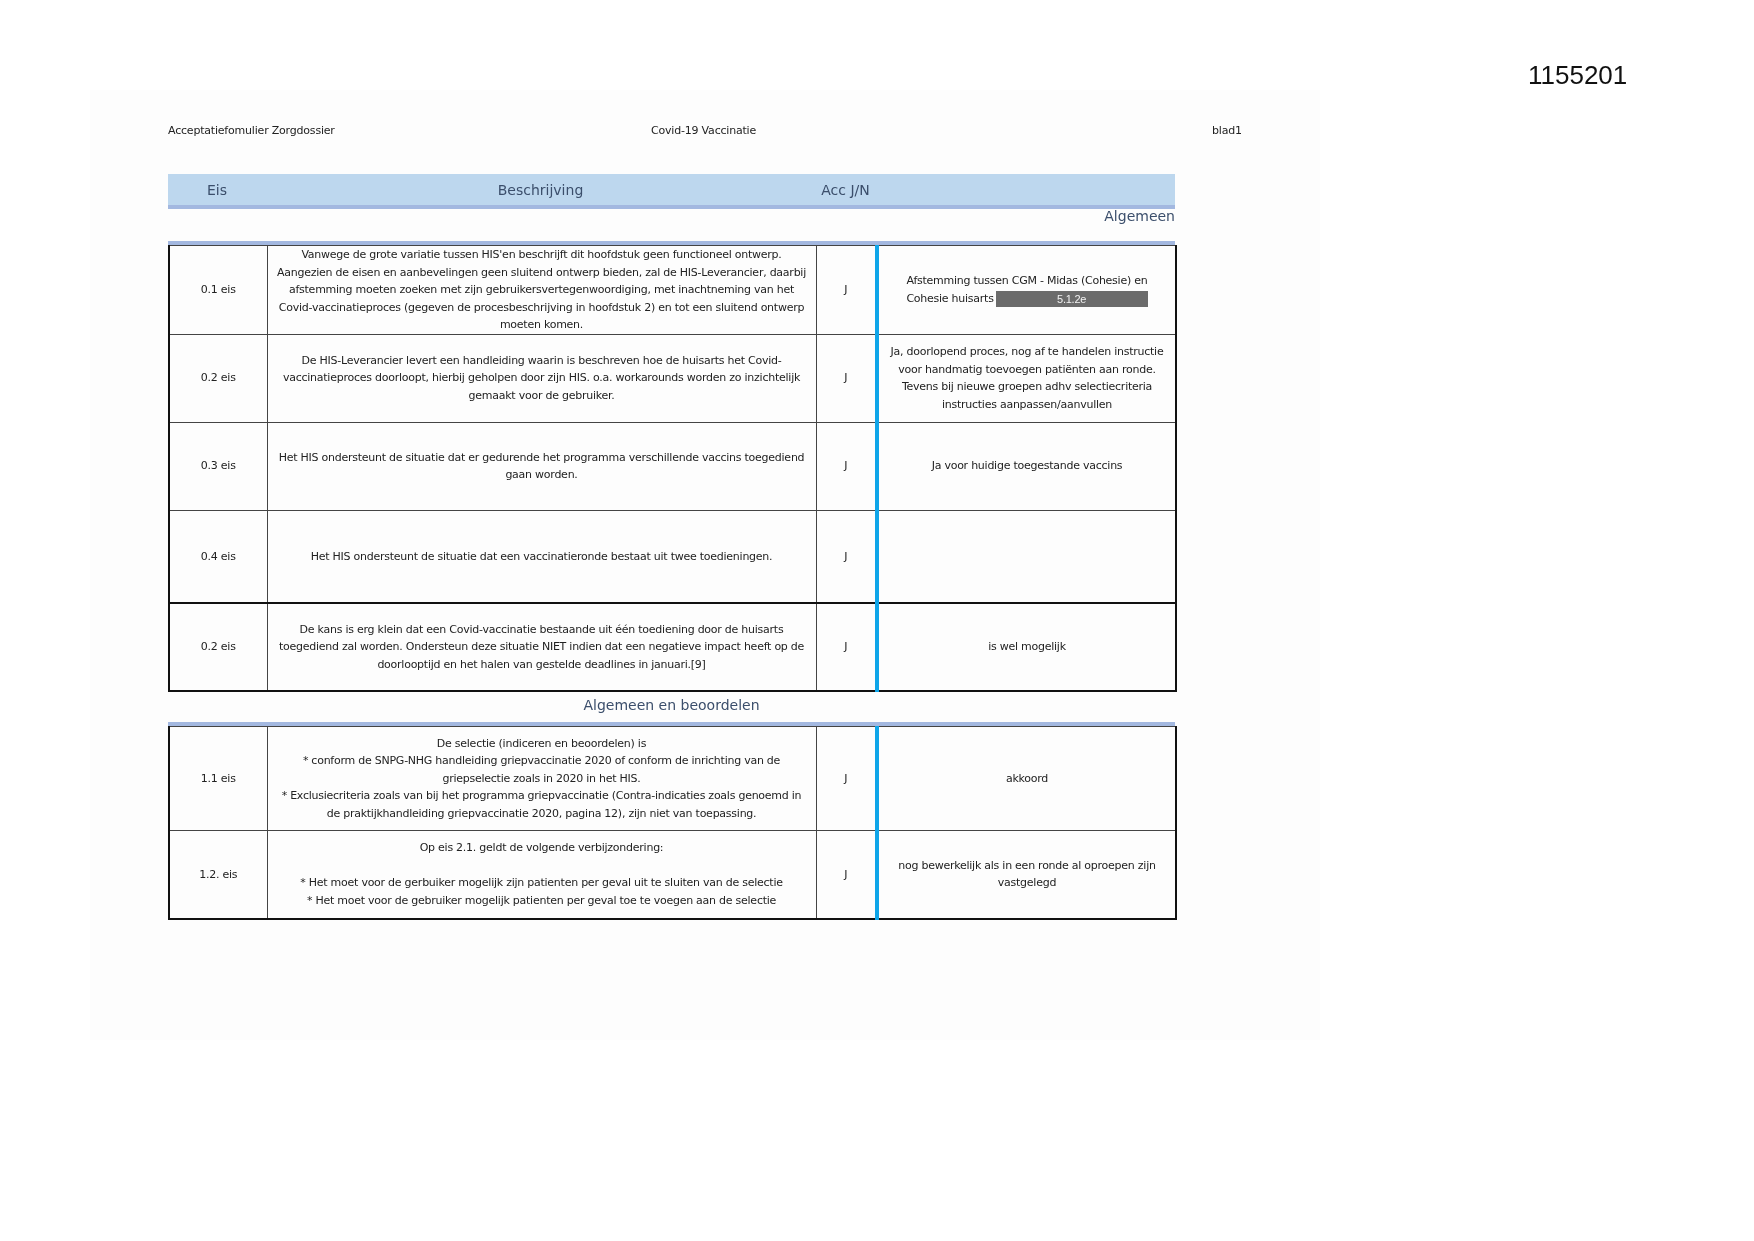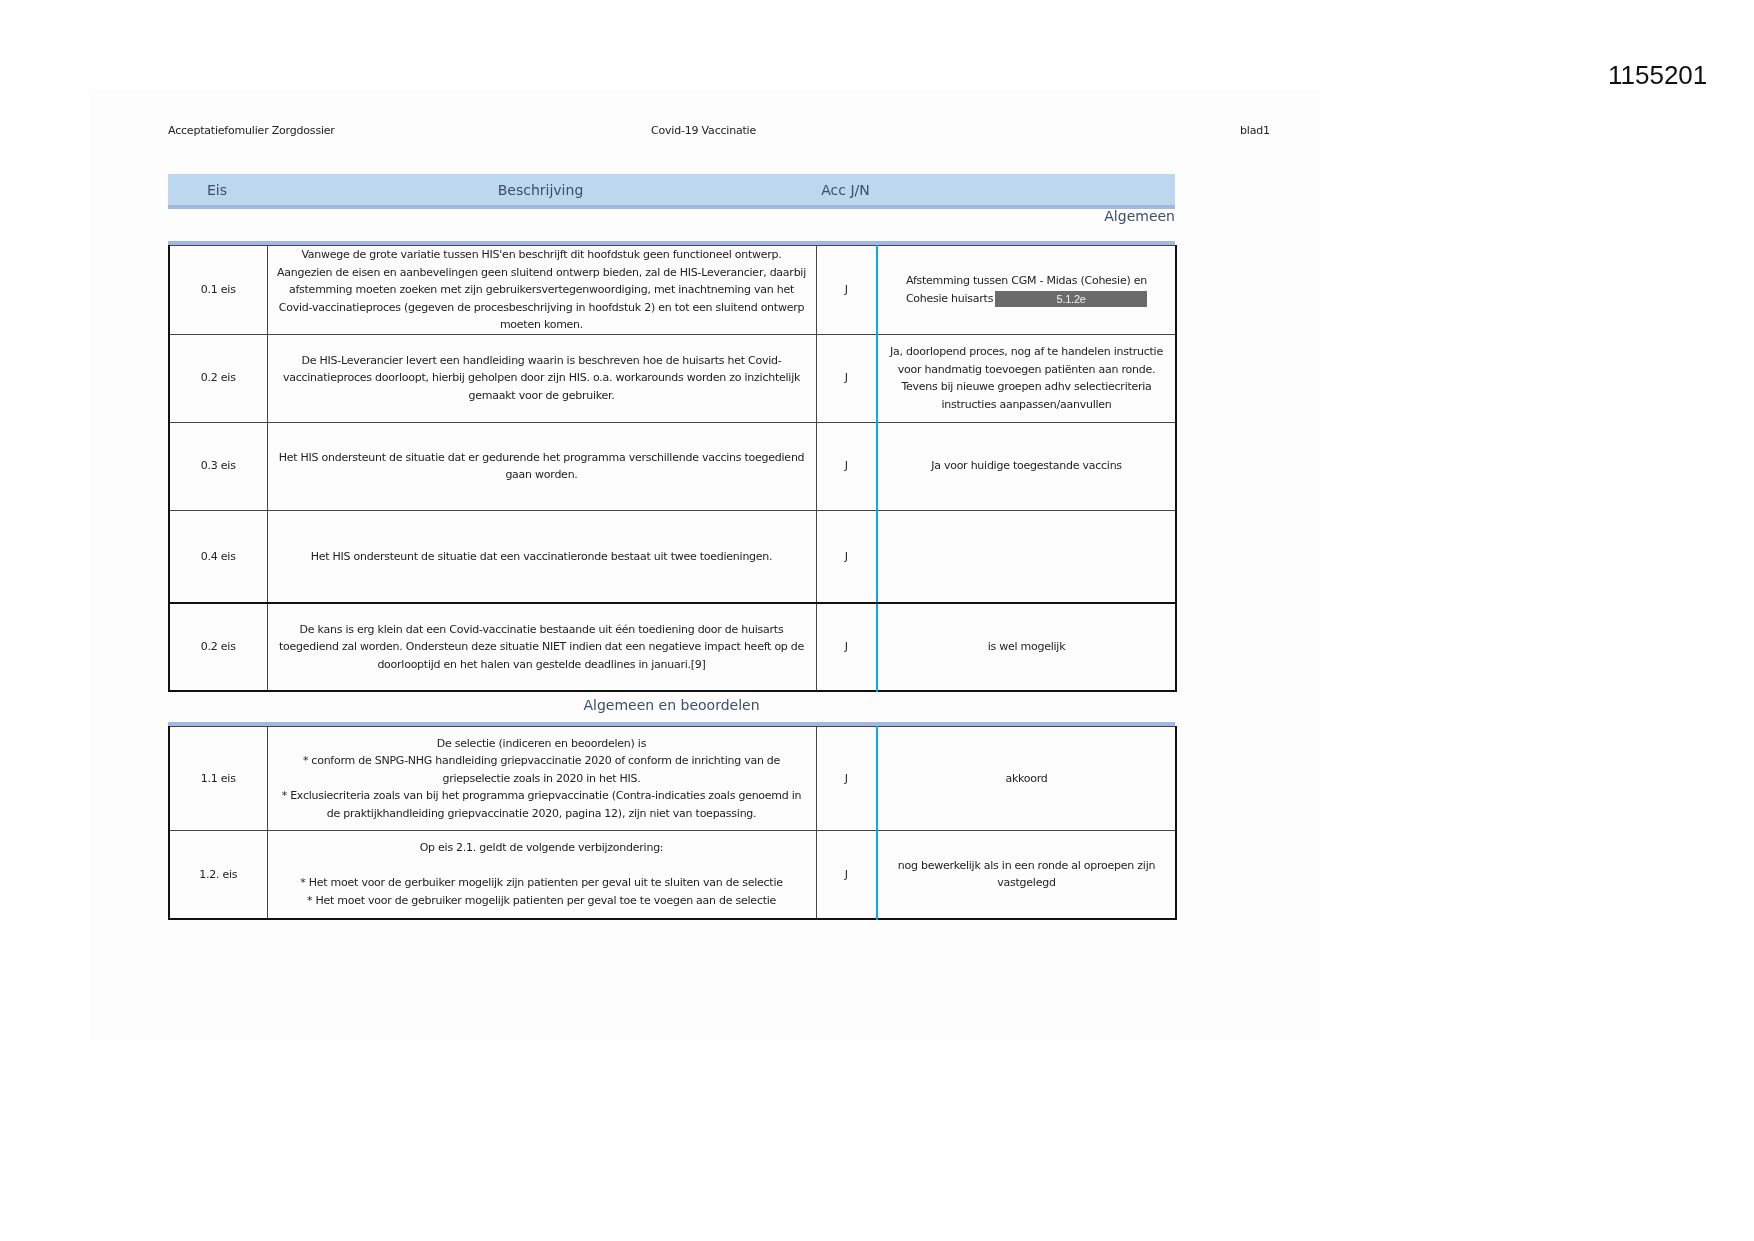--- a/index.html
+++ b/index.html
@@ -10,33 +10,33 @@
       font-family: "Liberation Sans", sans-serif;
       color: #1a1a1a;
       overflow: hidden;
     }
     .page-bg {
       position: absolute; left: 90px; top: 90px;
       width: 1230px; height: 950px;
       background: #fdfdfd;
     }
     .doc-id {
-      position: absolute; left: 1608px; top: 60px;
+      position: absolute; left: 1528px; top: 60px;
       font-family: "Liberation Sans", sans-serif;
       font-size: 26px; color: #111;
     }
     .hdr-text {
       position: absolute; top: 124px;
       font-family: "DejaVu Sans", sans-serif;
       font-size: 11px; color: #222;
       letter-spacing: -0.2px;
     }
     .hdr-left { left: 168px; }
     .hdr-center { left: 651px; }
-    .hdr-right { left: 1212px; margin-left: 28px; }
+    .hdr-right { left: 1212px; }
 
     .col-header {
       position: absolute; left: 168px; top: 174px;
       width: 1007px; height: 31px;
       background: #bdd7ee;
       border-bottom: 4px solid #a3b8e0;
       display: flex;
       font-family: "DejaVu Sans", sans-serif;
       font-size: 14px; color: #3b4e6b; align-items: center;
     }
@@ -69,21 +69,21 @@
       border: 2px solid #111;
       border-top: none;
     }
     table.req td {
       border: 1px solid #444;
       text-align: center;
       vertical-align: middle;
       padding: 0 9px;
       letter-spacing: -0.25px;
     }
-    table.req td.bold-left { border-left: 2px solid #0ea5e9; }
+    table.req td.bold-left { border-left: 4px solid #0ea5e9; }
     table.req tr.thick-bottom td { border-bottom: 2px solid #111; }
     .t1 { top: 245px; }
     .t2 { top: 726px; }
 
     .redaction {
       display: inline-block;
       background: #6b6b6b; color: #f2f2f2;
       width: 152px; height: 16px; line-height: 16px;
       vertical-align: middle;
       font-family: "Liberation Sans", sans-serif;

